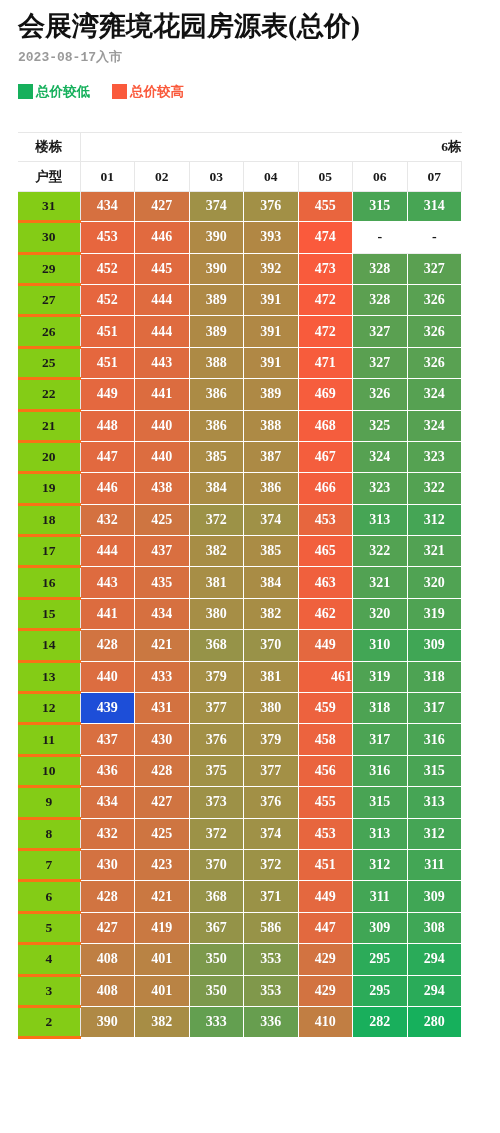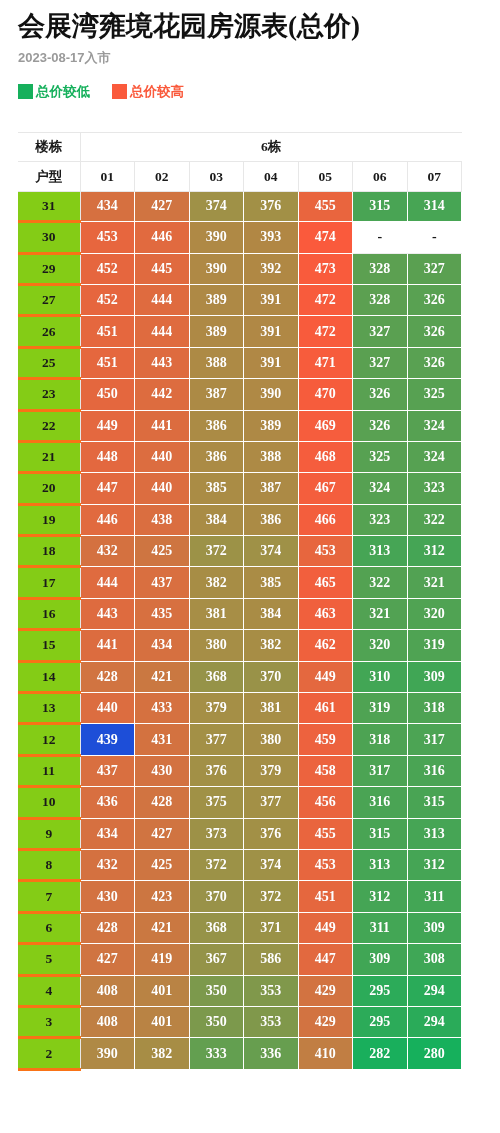--- a/index.html
+++ b/index.html
@@ -34,21 +34,21 @@
     letter-spacing: 0px;
     font-family: "Liberation Serif", "DejaVu Serif", serif;
   }
   .subtitle {
     margin: 0;
     padding-top: 6px;
     font-size: 13px;
     line-height: 17px;
     font-weight: 700;
     color: #9a9a9a;
-    font-family: Liberation Sans, sans-serif;
+    font-family: Liberation Mono, monospace;
   }
 
   
   .legend {
     display: flex;
     align-items: center;
     margin-top: 16px;
     height: 18px;
   }
   .legend-item {
@@ -101,20 +101,21 @@
   table.sheet th.colhead {
     border-left: none;
     border-right: 1px solid #e7e7e7;
   }
   table.sheet th.rowhead {
     font-size: 13.5px;
   }
   table.sheet tr.head-merge th.merged {
     font-size: 13.5px;
     border-right: none;
+    text-align: right;
   }
   table.sheet td.cell {
     color: #ffffff;
     border: 1px solid #ffffff;
     font-size: 14px;
     text-shadow: 0 0 1px rgba(0,0,0,0.10);
   }
   table.sheet td.cell.empty {
     color: #1a1a1a;
     background: #ffffff !important;
@@ -230,30 +231,20 @@
             <th class="rowhead">25</th>
             <td class="cell" style="background: rgb(229, 103, 62);">451</td>
             <td class="cell" style="background: rgb(222, 107, 63);">443</td>
             <td class="cell" style="background: rgb(173, 138, 69);">388</td>
             <td class="cell" style="background: rgb(176, 136, 69);">391</td>
             <td class="cell" style="background: rgb(247, 92, 60);">471</td>
             <td class="cell" style="background: rgb(90, 160, 81);">327</td>
             <td class="cell" style="background: rgb(89, 161, 82);">326</td>
           </tr>
           <tr class="data-row">
-            <th class="rowhead">23</th>
-            <td class="cell" style="background: rgb(228, 103, 62);">450</td>
-            <td class="cell" style="background: rgb(221, 108, 63);">442</td>
-            <td class="cell" style="background: rgb(172, 138, 69);">387</td>
-            <td class="cell" style="background: rgb(175, 137, 69);">390</td>
-            <td class="cell" style="background: rgb(246, 92, 60);">470</td>
-            <td class="cell" style="background: rgb(89, 161, 82);">326</td>
-            <td class="cell" style="background: rgb(87, 161, 82);">325</td>
-          </tr>
-          <tr class="data-row">
             <th class="rowhead">22</th>
             <td class="cell" style="background: rgb(228, 104, 63);">449</td>
             <td class="cell" style="background: rgb(220, 108, 63);">441</td>
             <td class="cell" style="background: rgb(171, 139, 69);">386</td>
             <td class="cell" style="background: rgb(174, 137, 69);">389</td>
             <td class="cell" style="background: rgb(246, 93, 61);">469</td>
             <td class="cell" style="background: rgb(89, 161, 82);">326</td>
             <td class="cell" style="background: rgb(86, 161, 82);">324</td>
           </tr>
           <tr class="data-row">
@@ -335,21 +326,21 @@
             <td class="cell" style="background: rgb(228, 104, 63);">449</td>
             <td class="cell" style="background: rgb(66, 166, 85);">310</td>
             <td class="cell" style="background: rgb(64, 166, 85);">309</td>
           </tr>
           <tr class="data-row">
             <th class="rowhead">13</th>
             <td class="cell" style="background: rgb(220, 109, 64);">440</td>
             <td class="cell" style="background: rgb(213, 113, 64);">433</td>
             <td class="cell" style="background: rgb(165, 143, 70);">379</td>
             <td class="cell" style="background: rgb(167, 142, 70);">381</td>
-            <td class="cell" style="background: rgb(238, 97, 61);">461</td>
+            <td class="cell" style="background: rgb(238, 97, 61); text-align: right;">461</td>
             <td class="cell" style="background: rgb(79, 163, 83);">319</td>
             <td class="cell" style="background: rgb(77, 163, 83);">318</td>
           </tr>
           <tr class="data-row">
             <th class="rowhead">12</th>
             <td class="cell" style="background: #1d4ed8;">439</td>
             <td class="cell" style="background: rgb(211, 114, 64);">431</td>
             <td class="cell" style="background: rgb(163, 144, 70);">377</td>
             <td class="cell" style="background: rgb(166, 142, 70);">380</td>
             <td class="cell" style="background: rgb(237, 98, 62);">459</td>

